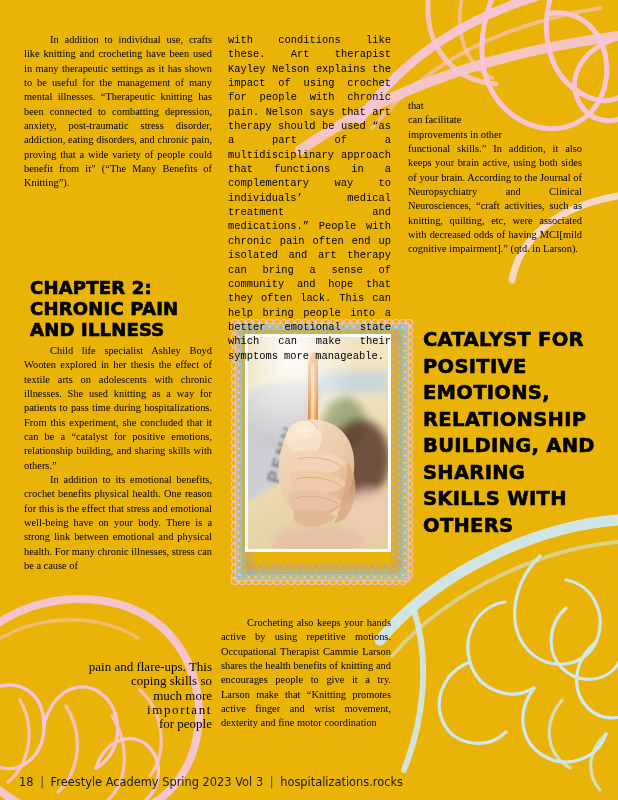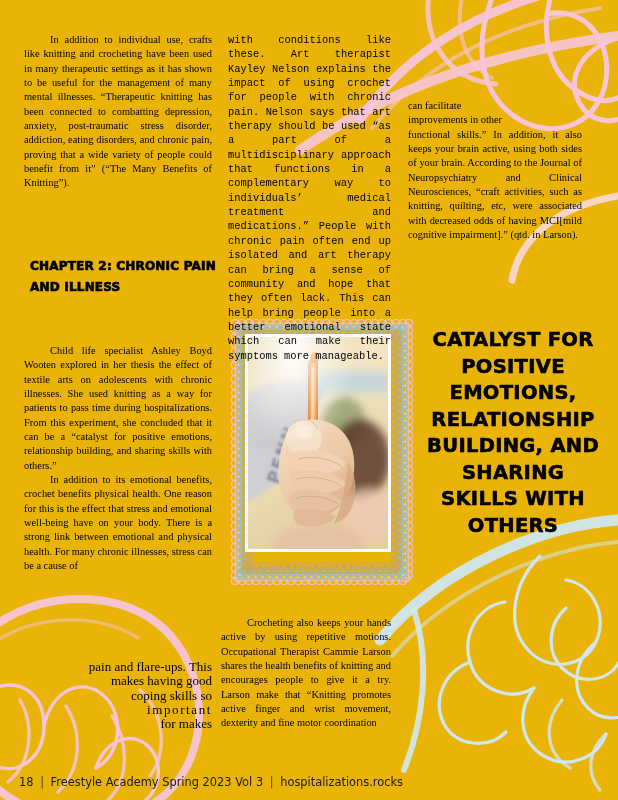--- a/index.html
+++ b/index.html
@@ -71,25 +71,25 @@
     text-indent: 0;
     font-size: 13px;
     line-height: 14.35px;
     font-family: "Liberation Serif", serif;
   }
 
   
   .chapter-head {
     position: absolute;
     left: 30px;
-    top: 256px;
+    top: 277px;
     width: 186px;
     font-family: "DejaVu Sans", sans-serif;
     font-weight: bold;
-    font-size: 12px;
+    font-size: 18px;
     line-height: 21px;
     letter-spacing: 0.2px;
     color: #000000;
     text-transform: uppercase;
     -webkit-text-stroke: 0.7px #000;
   }
 
   
   #col2 {
     left: 228px;
@@ -111,21 +111,21 @@
   #col3 p.body {
     text-indent: 0;
   }
 
   
   .pullquote {
     position: absolute;
     left: 423px;
     top: 327px;
     width: 180px;
-    text-align: center;
+    text-align: left;
     font-family: "DejaVu Sans", sans-serif;
     font-weight: bold;
     font-size: 19.5px;
     line-height: 26.5px;
     letter-spacing: 0.3px;
     color: #000000;
     text-transform: uppercase;
     -webkit-text-stroke: 0.6px #000;
   }
 
@@ -1077,35 +1077,36 @@
 
     <div class="chapter-head">Chapter 2: Chronic Pain and Illness</div>
 
     <div class="col" style="left:24px; top:344px; width:188px;">
       <p class="body">Child life specialist Ashley Boyd Wooten explored in her thesis the effect of textile arts on adolescents with chronic illnesses. She used knitting as a way for patients to pass time during hospitalizations. From this experiment, she concluded that it can be a “catalyst for positive emotions, relationship building, and sharing skills with others.”</p>
       <p class="body" style="margin-top:0;">In addition to its emotional benefits, crochet benefits physical health. One reason for this is the effect that stress and emotional well-being have on your body. There is a strong link between emotional and physical health. For many chronic illnesses, stress can be a cause of</p>
     </div>
 
     <div class="col" id="col1-tail">
       <p>pain and flare-ups. This</p>
-      <p>makes having good</p>
       <p>coping skills so</p>
+      <p>much more</p>
       <p style="letter-spacing:1.6px;">important</p>
-      <p>for makes</p>
+      <p>for people</p>
     </div>
 
     <div class="col" id="col2">
       <p class="body cont">with conditions like these. Art therapist Kayley Nelson explains the impact of using crochet for people with chronic pain. Nelson says that art therapy should be used “as a part of a multidisciplinary approach that functions in a complementary way to individuals’ medical treatment and medications.” People with chronic pain often end up isolated and art therapy can bring a sense of community and hope that they often lack. This can help bring people into a better emotional state which can make their symptoms more manageable.</p>
     </div>
 
     <div class="col" id="col2-bottom">
       <p class="body">Crocheting also keeps your hands active by using repetitive motions. Occupational Therapist Cammie Larson shares the health benefits of knitting and encourages people to give it a try. Larson make that “Knitting promotes active finger and wrist movement, dexterity and fine motor coordination</p>
     </div>
 
     <div class="col" id="col3">
+      <p class="body" style="text-indent:0;">that</p>
       <p class="body" style="text-indent:0;">can facilitate</p>
       <p class="body" style="text-indent:0;">improvements in other</p>
       <p class="body" style="text-indent:0;">functional skills.” In addition, it also keeps your brain active, using both sides of your brain. According to the Journal of Neuropsychiatry and Clinical Neurosciences, “craft activities, such as knitting, quilting, etc, were associated with decreased odds of having MCI[mild cognitive impairment].” (qtd. in Larson).</p>
     </div>
 
     <div class="pullquote">Catalyst for positive emotions, relationship building, and sharing skills with others</div>
 
     <div id="footer">
       <div class="inner">
         <span>18</span>

